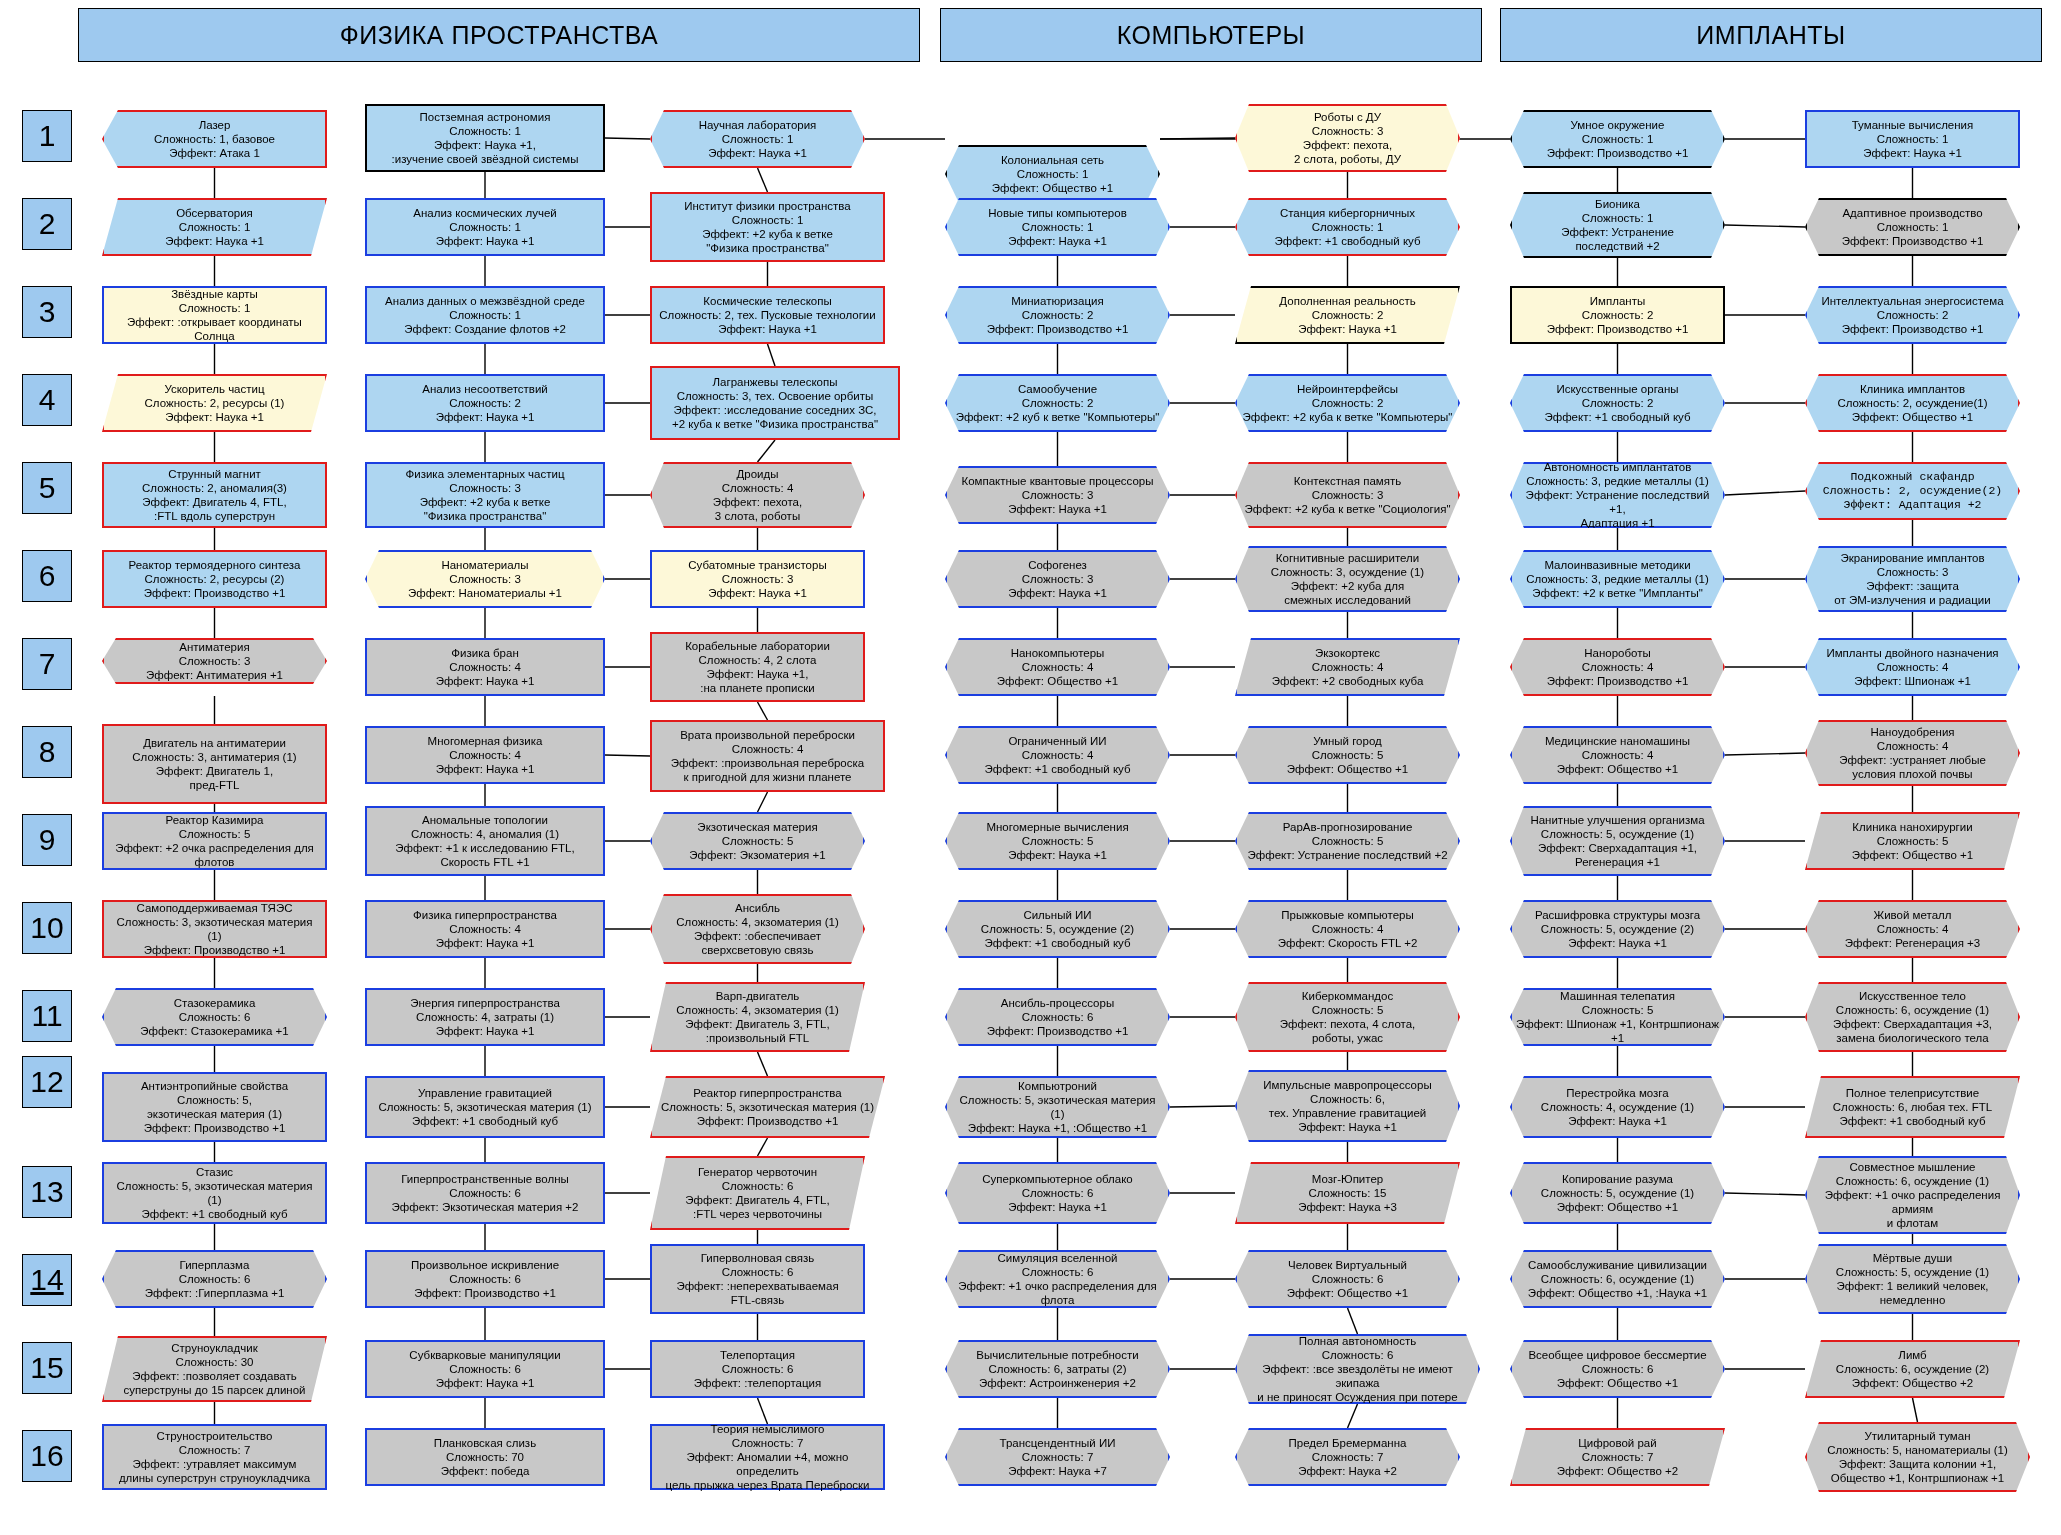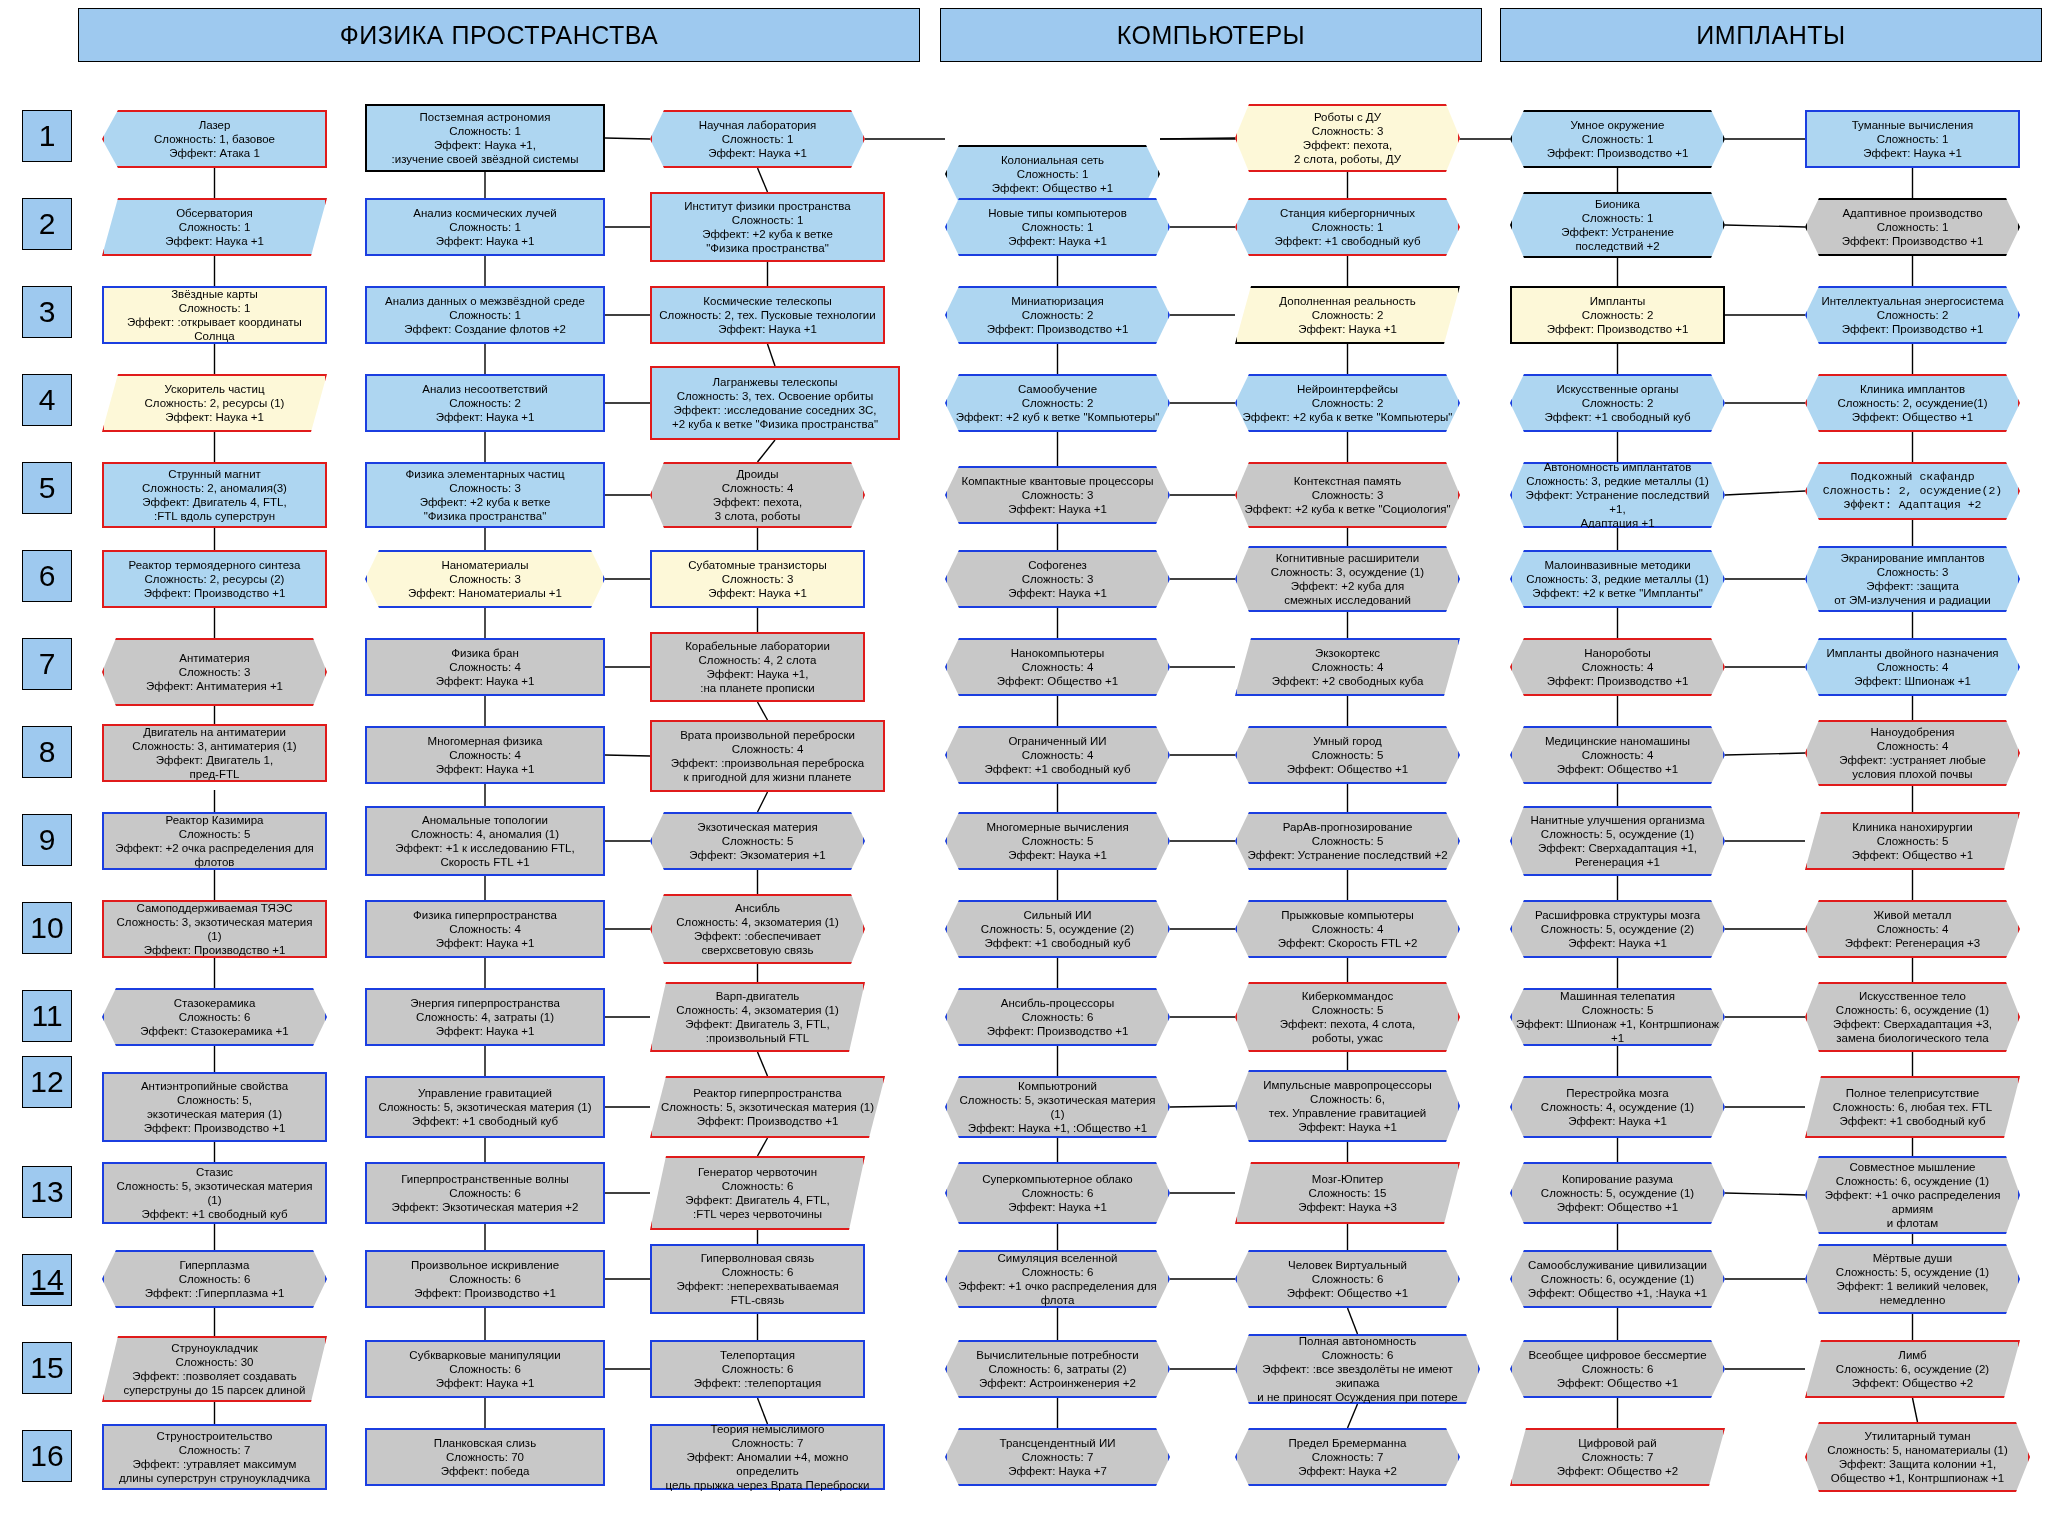--- a/index.html
+++ b/index.html
@@ -492,21 +492,21 @@
         </div>
       </div>
       <div class="node" style="left: 1805px; top: 546px; width: 215px; height: 66px; background: linear-gradient(rgb(174, 214, 241), rgb(174, 214, 241)); border: none; clip-path: polygon(14px 0px, calc(100% - 14px) 0px, 100% 50%, calc(100% - 14px) 100%, 14px 100%, 0px 50%); box-shadow: rgb(27, 62, 224) 0px 0px 0px 2px inset;">
         <div class="txt">
           <span class="t">Экранирование имплантов</span>
           <span class="t">Сложность: 3</span>
           <span class="t">Эффект: :защита</span>
           <span class="t">от ЭМ-излучения и радиации</span>
         </div>
       </div>
-      <div class="node" style="left: 102px; top: 638px; width: 225px; height: 68px; background: linear-gradient(rgb(200, 200, 200), rgb(200, 200, 200)); border: none; clip-path: polygon(14px 0px, calc(100% - 14px) 0px, 100% 50%, calc(100% - 14px) 100%, 14px 100%, 0px 50%); box-shadow: rgb(224, 27, 27) 0px 0px 0px 2px inset;">
+      <div class="node" style="left: 102px; top: 638px; width: 225px; height: 46px; background: linear-gradient(rgb(200, 200, 200), rgb(200, 200, 200)); border: none; clip-path: polygon(14px 0px, calc(100% - 14px) 0px, 100% 50%, calc(100% - 14px) 100%, 14px 100%, 0px 50%); box-shadow: rgb(224, 27, 27) 0px 0px 0px 2px inset;">
         <div class="txt">
           <span class="t">Антиматерия</span>
           <span class="t">Сложность: 3</span>
           <span class="t">Эффект: Антиматерия +1</span>
         </div>
       </div>
       <div class="node" style="left: 365px; top: 638px; width: 240px; height: 58px; background: rgb(200, 200, 200); border: 2px solid rgb(27, 62, 224);">
         <div class="txt">
           <span class="t">Физика бран</span>
           <span class="t">Сложность: 4</span>
@@ -542,21 +542,21 @@
           <span class="t">Эффект: Производство +1</span>
         </div>
       </div>
       <div class="node" style="left: 1805px; top: 638px; width: 215px; height: 58px; background: linear-gradient(rgb(174, 214, 241), rgb(174, 214, 241)); border: none; clip-path: polygon(14px 0px, calc(100% - 14px) 0px, 100% 50%, calc(100% - 14px) 100%, 14px 100%, 0px 50%); box-shadow: rgb(27, 62, 224) 0px 0px 0px 2px inset;">
         <div class="txt">
           <span class="t">Импланты двойного назначения</span>
           <span class="t">Сложность: 4</span>
           <span class="t">Эффект: Шпионаж +1</span>
         </div>
       </div>
-      <div class="node" style="left: 102px; top: 724px; width: 225px; height: 58px; background: rgb(200, 200, 200); border: 2px solid rgb(224, 27, 27);">
+      <div class="node" style="left: 102px; top: 724px; width: 225px; height: 80px; background: rgb(200, 200, 200); border: 2px solid rgb(224, 27, 27);">
         <div class="txt">
           <span class="t">Двигатель на антиматерии</span>
           <span class="t">Сложность: 3, антиматерия (1)</span>
           <span class="t">Эффект: Двигатель 1,</span>
           <span class="t">пред-FTL</span>
         </div>
       </div>
       <div class="node" style="left: 365px; top: 726px; width: 240px; height: 58px; background: rgb(200, 200, 200); border: 2px solid rgb(27, 62, 224);">
         <div class="txt">
           <span class="t">Многомерная физика</span>

